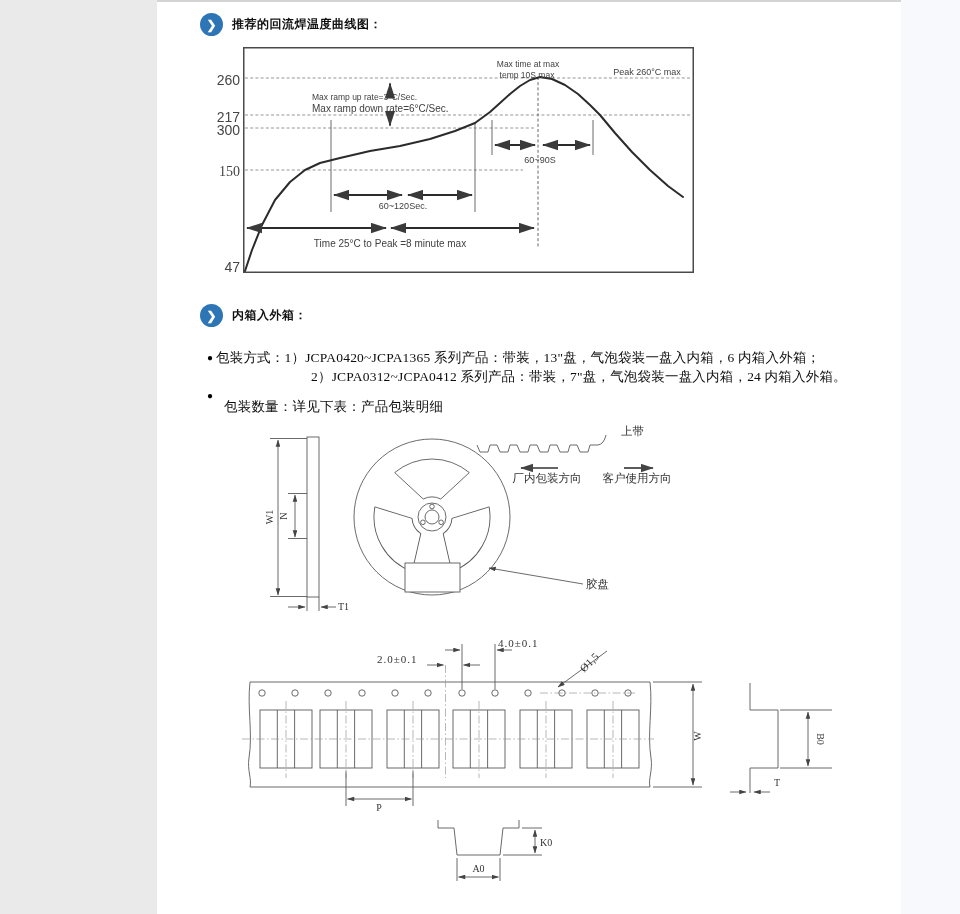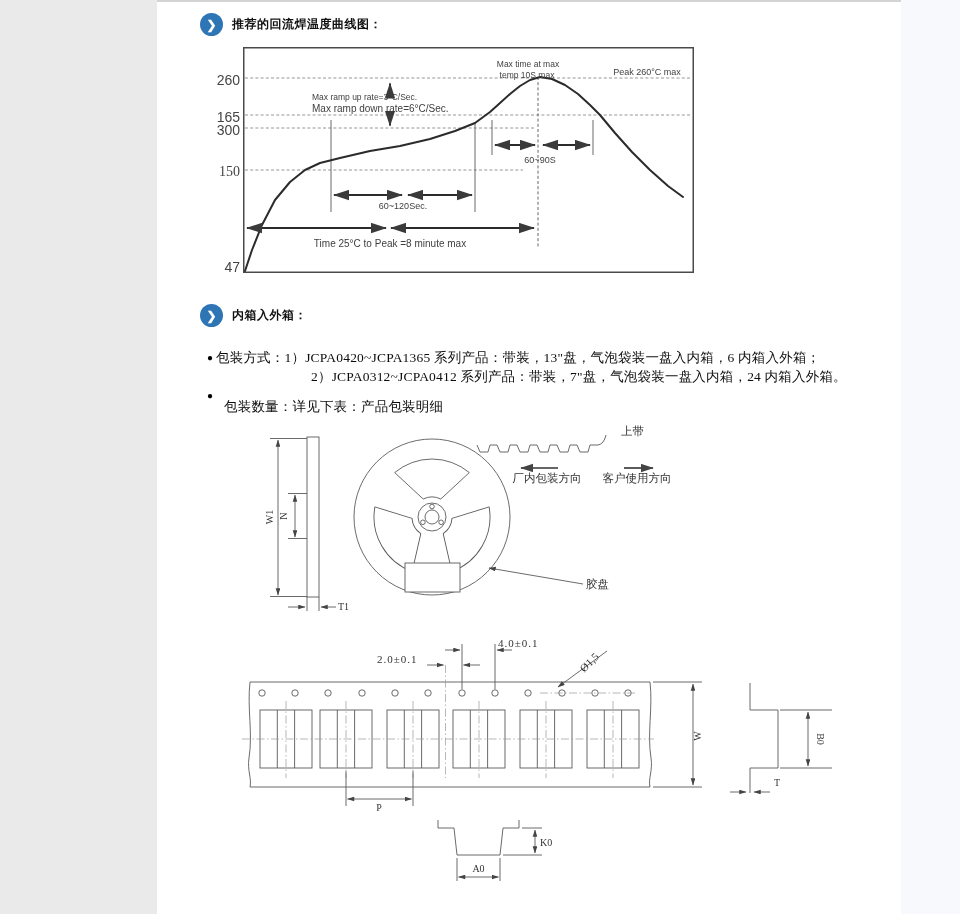--- a/index.html
+++ b/index.html
@@ -26,21 +26,21 @@
 <div class="strip-left"></div>
 <div class="strip-right"></div>
 <div class="topline"></div>
 
 <div class="sec-header" style="left:200px;top:13px;">
   <div class="sec-icon">❯</div>
   <div class="sec-title">推荐的回流焊温度曲线图：</div>
 </div>
 
 <div class="ylab" style="left:212px;top:72px;">260</div>
-<div class="ylab" style="left:212px;top:109px;">165</div>
+<div class="ylab" style="left:212px;top:109px;">217</div>
 <div class="ylab" style="left:212px;top:122px;">300</div>
 <div class="ylab" style="left:212px;top:164px;font-family:Liberation Serif, serif;">150</div>
 <div class="ylab" style="left:212px;top:259px;">47</div>
 
 <svg style="position:absolute;left:243px;top:47px;" width="451" height="226" viewBox="0 0 451 226">
   <defs>
     <marker id="ae" orient="auto" markerWidth="9" markerHeight="6" refX="7.5" refY="2.6" markerUnits="strokeWidth">
       <path d="M0,0 L8,2.6 L0,5.2 Z" fill="#3a3a3a"></path>
     </marker>
     <marker id="as" orient="auto" markerWidth="9" markerHeight="6" refX="0.5" refY="2.6" markerUnits="strokeWidth">

